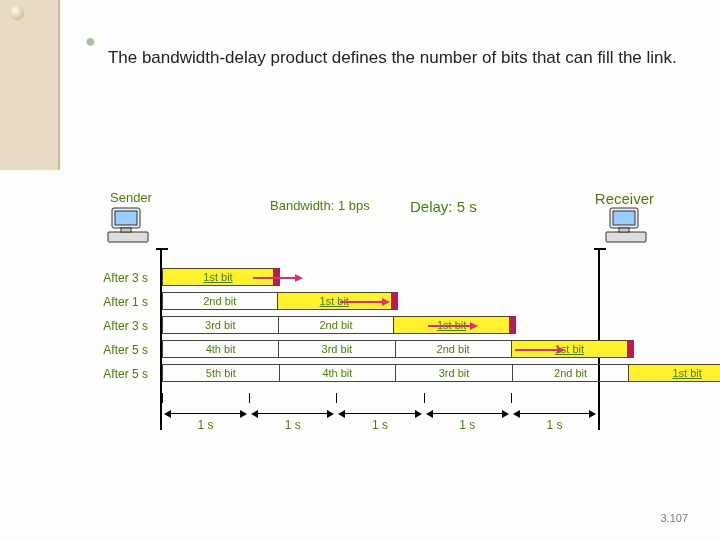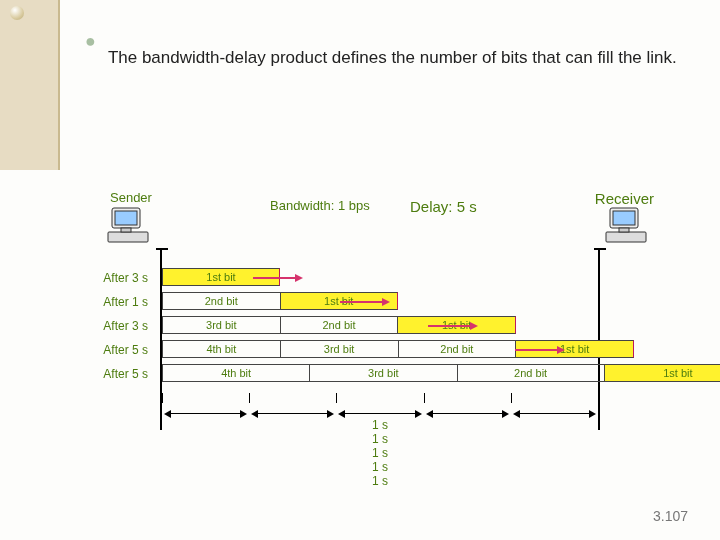--- a/index.html
+++ b/index.html
@@ -45,41 +45,41 @@
   .axis-left { position: absolute; left: 90px; top: 60px; width: 0; height: 180px; border-left: 2px solid #000; }
   .axis-left::before { content:""; position:absolute; top:-2px; left:-6px; width:12px; border-top:2px solid #000; }
   .axis-right { position: absolute; right: 60px; top: 60px; width: 0; height: 180px; border-left: 2px solid #000; }
   .axis-right::before { content:""; position:absolute; top:-2px; left:-6px; width:12px; border-top:2px solid #000; }
 
   .rows { position: absolute; left: 0; top: 78px; right: 0; }
   .row { position: relative; height: 24px; }
   .row-lbl { position: absolute; left: 0; top: 3px; width: 78px; text-align: right; font-size: 12px; }
   .cells { position: absolute; left: 92px; right: 62px; top: 0; height: 18px; display: flex; }
   .cell { flex: 1 1 0; border: 1px solid #444; border-right: none; height: 18px; display:flex; align-items:center; justify-content:center; font-size: 11px; }
-  .cell:last-child { border-right: 1px solid #be185d; }
+  .cell:last-child { border-right: 7px solid #be185d; text-decoration: underline; }
   .yellow { background: #fff22d; }
   .arrow-out { position: absolute; top: 5px; height: 8px; }
   .arrow-out svg { display:block; }
 
   .timescale { position: absolute; left: 92px; right: 62px; top: 206px; height: 34px; }
   .tick-row { position: relative; height: 10px; border-top: 1px solid transparent; }
   .tick { position: absolute; top: -4px; width: 0; height: 10px; border-left: 1px solid #000; }
-  .seg-lbls { position: relative; display: flex; flex-direction: column; }
+  .seg-lbls { position: relative; display: flex; }
   .seg { flex:1; text-align:center; font-size: 12px; }
   .dim-arrows { position: relative; height: 12px; display:flex; }
   .dim { flex:1; position:relative; }
   .dim::before, .dim::after {
     content:""; position:absolute; top:4px; width:0; height:0;
     border-top:4px solid transparent; border-bottom:4px solid transparent;
   }
   .dim::before { left:2px; border-right:7px solid #000; }
   .dim::after { right:2px; border-left:7px solid #000; }
   .dim .bar { position:absolute; left:8px; right:8px; top:7px; border-top:1px solid #000; }
 
-  .pagenum { position: absolute; right: 32px; bottom: 16px; font-size: 14px; color: #777; font-family: Arial, sans-serif; }
+  .pagenum { position: absolute; right: 32px; bottom: 16px; font-size: 11px; color: #777; font-family: Arial, sans-serif; }
 </style>
 </head>
 <body>
 
 <div class="deco-strip">
   <div class="deco-dot"></div>
 </div>
 
 <div class="slide">
   <div class="bullet-row">
@@ -166,20 +166,21 @@
         <div class="arrow-out" style="left: 444.8px;">
           <svg width="50" height="10">
             <line x1="0" y1="5" x2="42" y2="5" stroke="#d6336c" stroke-width="2"></line>
             <polygon points="42,1 50,5 42,9" fill="#d6336c"></polygon>
           </svg>
         </div>
       </div>
       <div class="row">
         <div class="row-lbl">After 5 s</div>
         <div class="cells" style="width: 100%; right: auto;">
+          <div class="cell">5th bit</div>
           <div class="cell">4th bit</div>
           <div class="cell">3rd bit</div>
           <div class="cell">2nd bit</div>
           <div class="cell yellow">1st bit</div>
         </div>
       </div>
     </div>
 
   <div class="timescale">
     <div class="tick-row">

